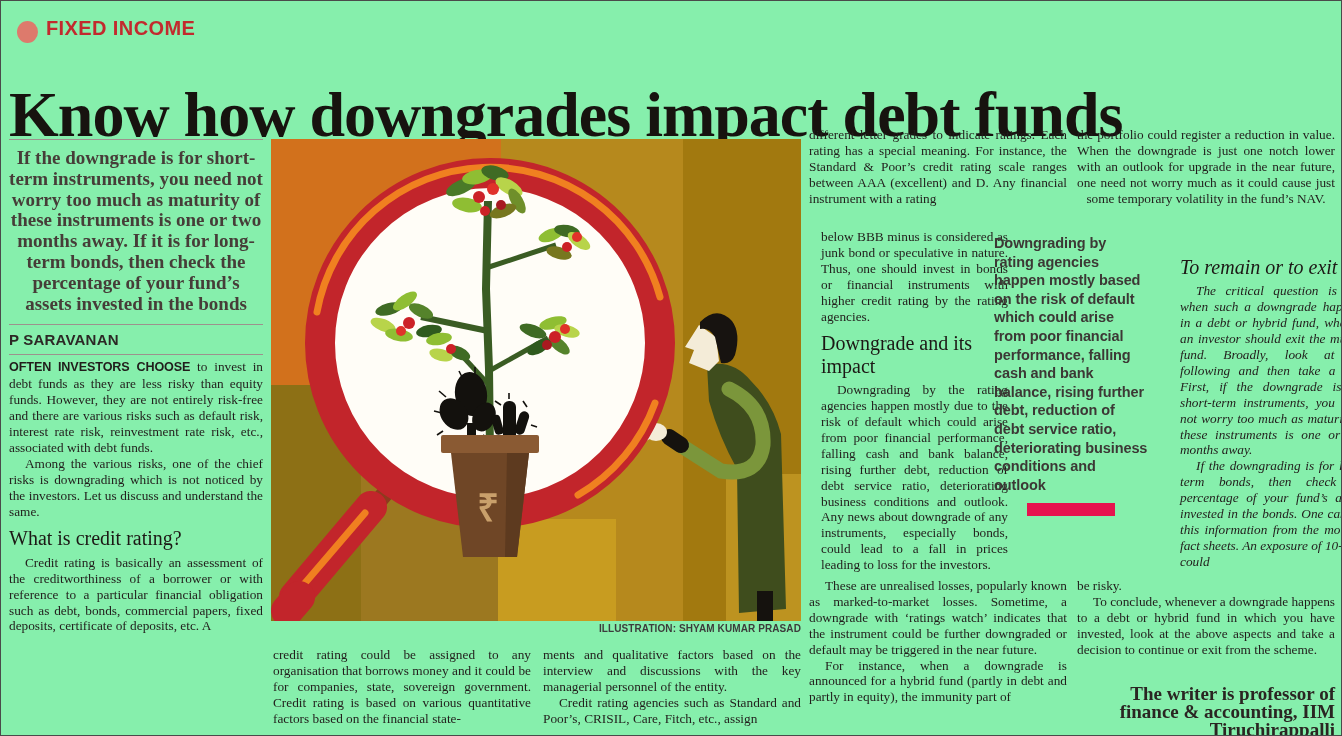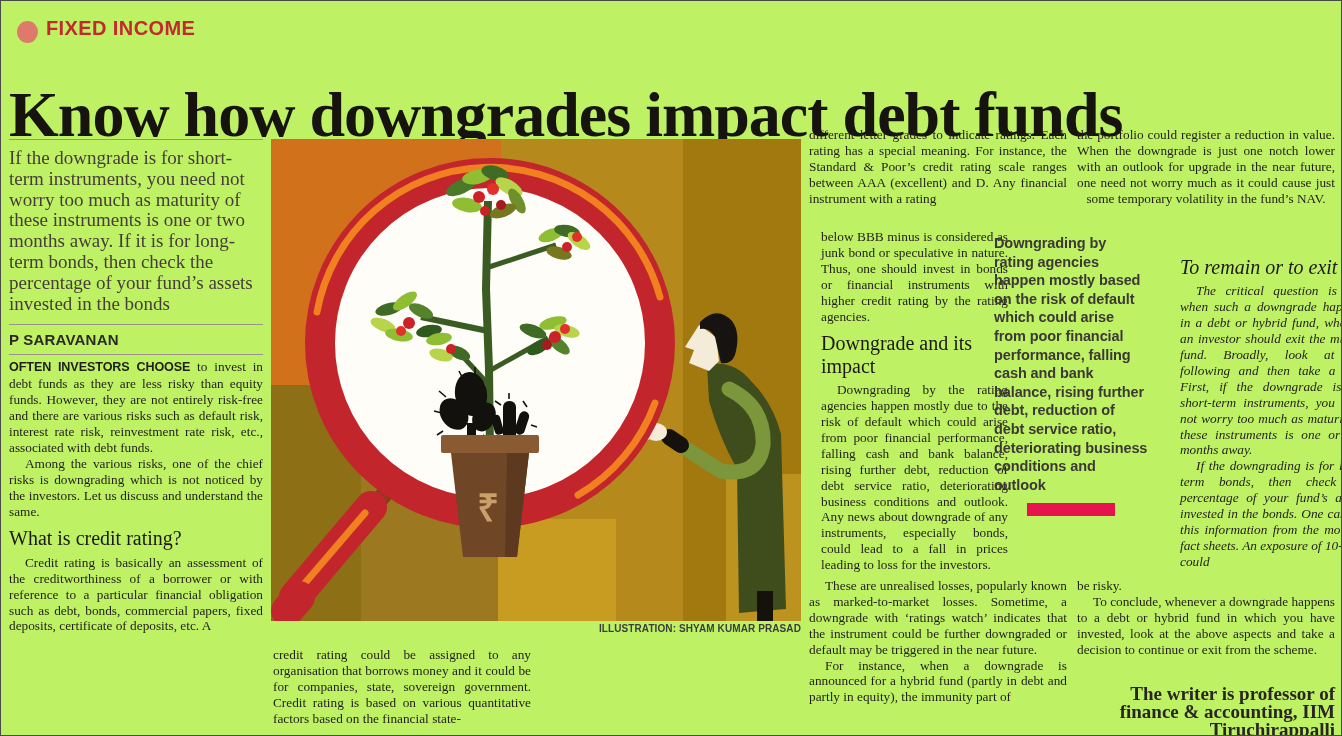--- a/index.html
+++ b/index.html
@@ -1,35 +1,35 @@
 <!DOCTYPE html>
 <html><head>
 <meta charset="utf-8">
 <style>
   html,body{margin:0;padding:0;background:#e8e4e2;}
-  .page{position:relative;width:1342px;height:736px;background:#bef264;
+  .page{position:relative;width:1342px;height:736px;background:#86efac;
         border:1px solid #4a4a4a;box-sizing:border-box;overflow:hidden;
         font-family:"Liberation Serif",serif;color:#211d1b;}
   .abs{position:absolute;}
   
   .kicker-dot{position:absolute;left:16px;top:20px;width:21px;height:22px;border-radius:50%;background:#dd7a6c;}
   .kicker{position:absolute;left:45px;top:16px;font-family:"Liberation Sans",sans-serif;
           font-weight:bold;font-size:20px;letter-spacing:.4px;color:#c22a2e;}
   .headline{position:absolute;left:8px;top:38px;width:1330px;font-weight:bold;font-size:64px;
             line-height:1.02;letter-spacing:-1px;color:#17130f;white-space:nowrap;}
   
   .bodytext p{margin:0;font-size:13.3px;line-height:15.9px;text-align:justify;}
   .bodytext p.ind{text-indent:16px;}
   .subhead{font-family:"Liberation Serif",serif;font-weight:400;font-size:20px;line-height:1.12;
            margin:8px 0 5px;color:#1c1815;}
   .leadin{font-family:"Liberation Sans",sans-serif;font-weight:bold;font-size:12.6px;letter-spacing:-0.1px;}
   
   .col1{left:8px;top:138px;width:254px;}
   .rule{border:none;border-top:1px solid #9d918d;margin:0;}
-  .standfirst{margin:8px 0 10px;font-weight:normal;font-size:19px;line-height:20.8px;color:#463d38;}
+  .standfirst{margin:8px 0 10px;font-weight:bold;font-size:19px;line-height:20.8px;color:#463d38;text-align:center;}
   .byline{margin:6px 0;font-family:"Liberation Sans",sans-serif;font-weight:bold;font-size:15px;
           letter-spacing:.2px;color:#2c2825;}
   .col1 .bodytext{margin-top:4px;}
   
   .illus{left:270px;top:138px;width:530px;height:482px;}
   .caption{left:540px;top:622px;width:260px;text-align:right;font-family:"Liberation Sans",sans-serif;
            font-weight:bold;font-size:10px;color:#3c3c3c;letter-spacing:.1px;}
   
   .col2b{left:272px;top:646px;width:258px;}
   .col3b{left:542px;top:646px;width:258px;}
@@ -196,20 +196,24 @@
         <path d="M236,314 L258,314 L246,418 L234,418 Z" fill="#5d3a1f"></path>
         <text x="217" y="382" font-family="Liberation Serif, serif" font-size="38" font-weight="bold" fill="#c9a06b" text-anchor="middle">₹</text>
       </g>
     </svg>
   </div>
   <div class="abs caption">ILLUSTRATION: SHYAM KUMAR PRASAD</div>
 
   <div class="abs col2b bodytext">
     <p>credit rating could be assigned to any organisation that borrows money and it could be for companies, state, sovereign government. Credit rating is based on various quantitative factors based on the financial state-</p>
   </div>
+  <div class="abs col3b bodytext">
+    <p>ments and qualitative factors based on the interview and discussions with the key managerial personnel of the entity.</p>
+    <p class="ind">Credit rating agencies such as Standard and Poor’s, CRISIL, Care, Fitch, etc., assign</p>
+  </div>
 
   <div class="abs col4a bodytext">
     <p>different letter grades to indicate ratings. Each rating has a special meaning. For instance, the Standard &amp; Poor’s credit rating scale ranges between AAA (excellent) and D. Any financial instrument with a rating</p>
   </div>
   <div class="abs col4b bodytext">
     <p>below BBB minus is considered as junk bond or speculative in nature. Thus, one should invest in bonds or financial instruments with higher credit rating by the rating agencies.</p>
     <h3 class="subhead">Downgrade and its impact</h3>
     <p class="ind">Downgrading by the rating agencies happen mostly due to the risk of default which could arise from poor financial performance, falling cash and bank balance, rising further debt, reduction of debt service ratio, deteriorating business conditions and outlook. Any news about downgrade of any instruments, especially bonds, could lead to a fall in prices leading to loss for the investors.</p>
   </div>
   <div class="abs col4c bodytext">

